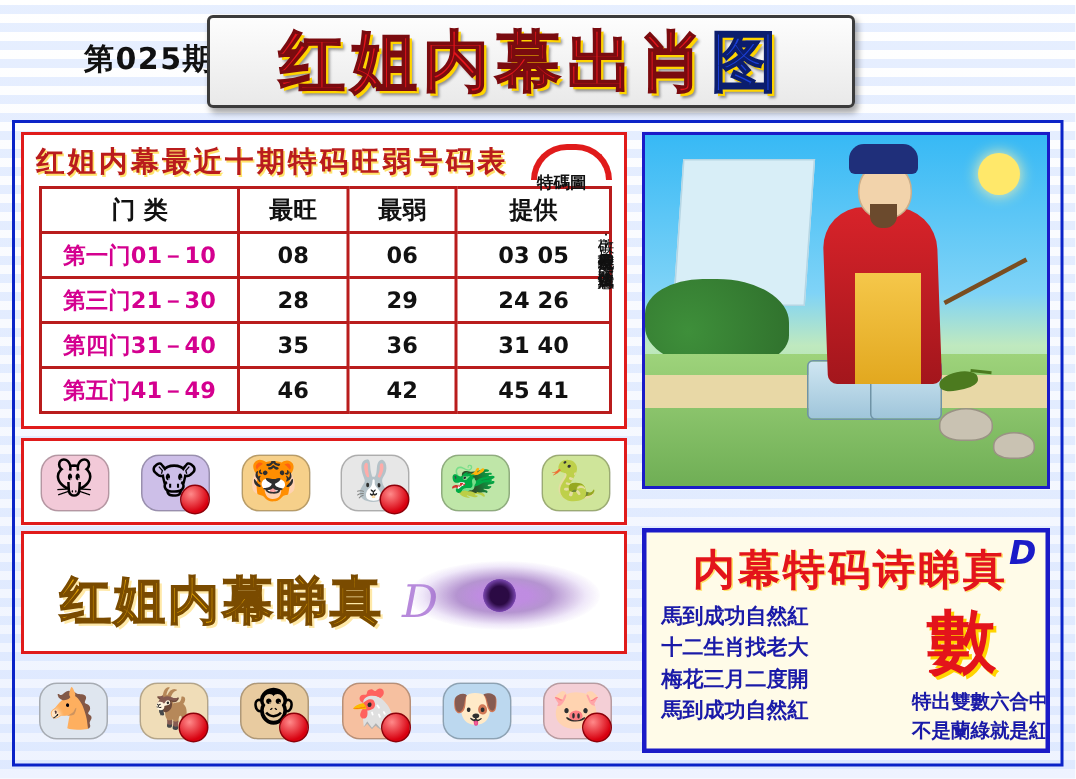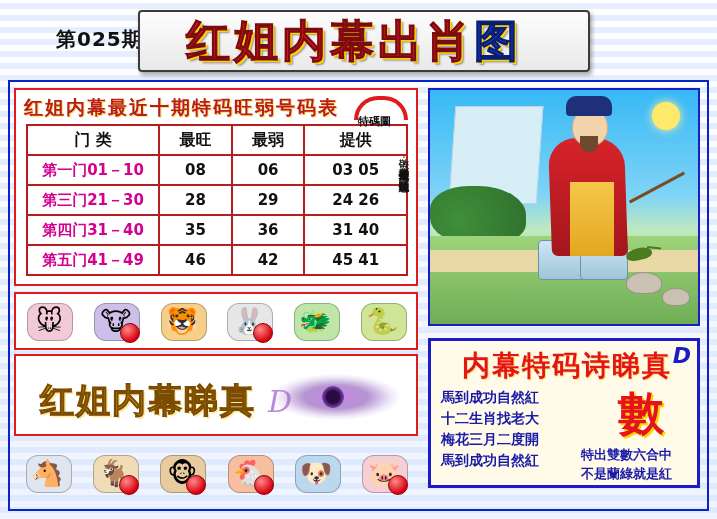--- a/index.html
+++ b/index.html
@@ -20,21 +20,20 @@
   .issue{
     position:absolute;left:56px;top:26px;
     font-family:"DejaVu Sans","Liberation Sans",sans-serif;
     font-size:20px;font-weight:bold;color:#111;letter-spacing:1px;
   }
   .title-plate{
     position:absolute;left:138px;top:10px;width:428px;height:58px;
     background:linear-gradient(#fdfdfd,#e9e9e9);
     border:2px solid #3b3b3b;border-radius:4px;
     box-shadow:2px 3px 4px rgba(0,0,0,.35);
-    padding-left:20px;
   }
   .title-text{
     position:absolute;left:0;top:0;width:428px;height:58px;
     display:flex;align-items:center;justify-content:center;
     font-size:44px;font-weight:bold;letter-spacing:4px;
     color:#e3141b;
     -webkit-text-stroke:1px #7a0b0f;
     text-shadow:2px 2px 0 #ffd400, 3px 3px 2px rgba(0,0,0,.4);
   }
   .title-text .last{
@@ -172,40 +171,40 @@
     font-size:26px;line-height:1;
   }
   .animal .ball{
     position:absolute;right:2px;bottom:0;width:18px;height:18px;border-radius:50%;
     background:radial-gradient(circle at 35% 30%,#ff8a8a,#d8000f 70%);
     border:1px solid #8d0009;
   }
 
   
   #poem{
-    position:absolute;left:428px;top:338px;width:272px;height:150px;
+    position:absolute;left:428px;top:352px;width:272px;height:150px;
     border:3px solid #1b1bc8;background:#fffbe8;box-sizing:border-box;overflow:hidden;
   }
   .poem-title{
     position:absolute;left:10px;top:6px;width:252px;height:34px;
     font-size:28px;font-weight:bold;color:#e3141b;letter-spacing:2px;
     text-shadow:1px 1px 0 #ffe36a;white-space:nowrap;text-align:center;
   }
   .poem-lines{
     position:absolute;left:10px;top:46px;width:132px;
     font-size:14px;line-height:21px;color:#1a1aa8;font-weight:bold;
   }
   .poem-big{
     position:absolute;left:160px;top:44px;width:100px;height:56px;
     font-size:46px;font-weight:bold;color:#e3141b;text-align:center;line-height:56px;
     text-shadow:2px 2px 0 #ffd400;
   }
   .poem-foot{
     position:absolute;left:150px;top:104px;width:118px;
-    font-size:13px;line-height:19px;color:#1a1aa8;font-weight:bold;text-align:left;
+    font-size:13px;line-height:19px;color:#1a1aa8;font-weight:bold;text-align:right;
   }
   .corner-mark{
     position:absolute;right:6px;top:2px;font-size:22px;color:#1b1bc8;font-style:italic;font-weight:bold;
   }
 </style>
 </head>
 <body>
 
 <div id="page">
 

